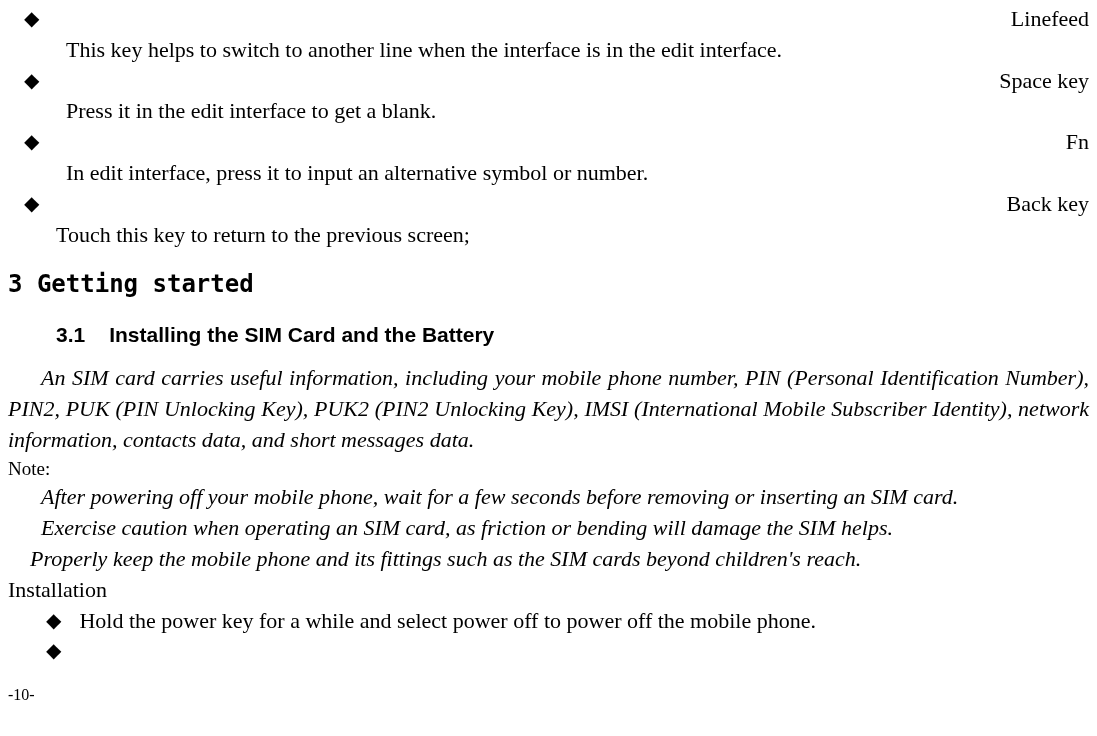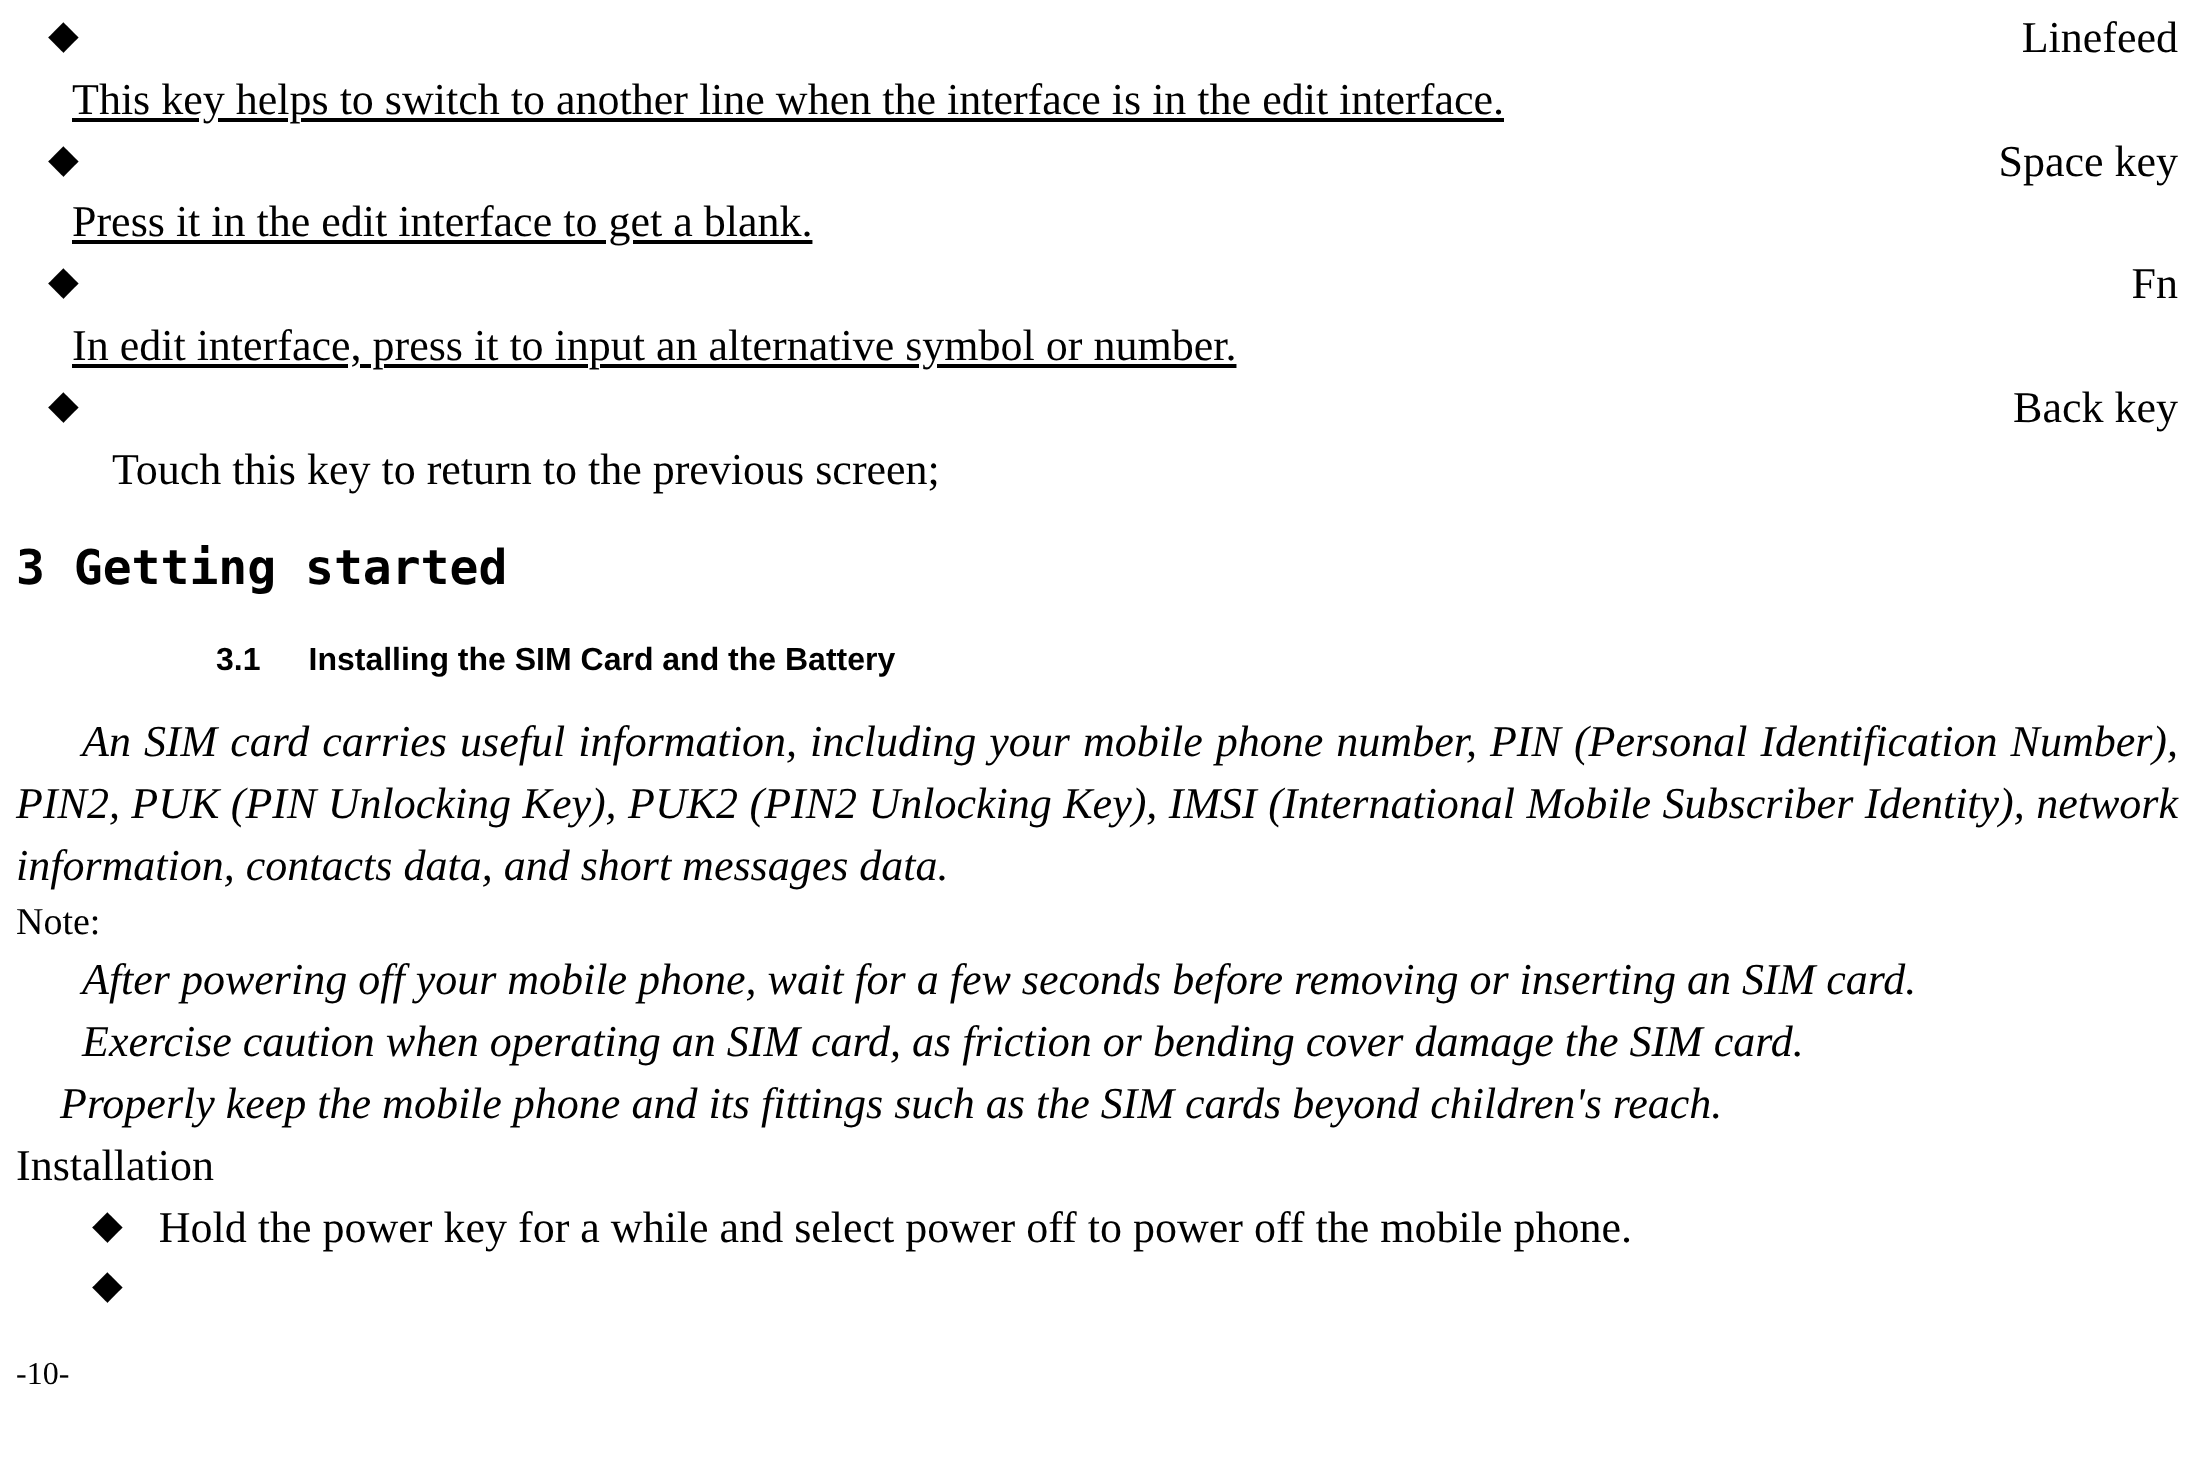--- a/index.html
+++ b/index.html
@@ -19,38 +19,37 @@
     }
     .bullet-item .diamond {
       margin-right: 12px;
       font-size: 20px;
     }
     .bullet-item .text {
       flex: 1;
       text-align: right;
     }
     .sub-text {
-      margin-left: 28px;
-      text-decoration: underline;
+      margin-left: 58px;
     }
     .sub-text-indent {
       margin-left: 48px;
     }
     .section-title {
       text-align: left;
       font-family: "SimHei", "MS Gothic", monospace;
       font-weight: bold;
       font-size: 24px;
       margin: 18px 0;
     }
     .subsection {
       font-family: Arial, sans-serif;
       font-weight: bold;
-      font-size: 16px;
-      margin-left: 100px;
+      font-size: 21px;
+      margin-left: 48px;
       margin-top: 18px;
       margin-bottom: 14px;
     }
     .subsection .num {
       margin-right: 24px;
     }
     .body-para {
       text-align: justify;
       text-justify: inter-word;
       margin: 0;
@@ -116,21 +115,21 @@
 
 <div class="subsection">
   <span class="num">3.1</span><span>Installing the SIM Card and the Battery</span>
 </div>
 
 <p class="body-para body-para-indent">An SIM card carries useful information, including your mobile phone number, PIN (Personal Identification Number), PIN2, PUK (PIN Unlocking Key), PUK2 (PIN2 Unlocking Key), IMSI (International Mobile Subscriber Identity), network information, contacts data, and short messages data.</p>
 
 <div class="note-label">Note:</div>
 
 <div class="italic note-line">After powering off your mobile phone, wait for a few seconds before removing or inserting an SIM card.</div>
-<div class="italic note-line">Exercise caution when operating an SIM card, as friction or bending cover damage the SIM card.</div>
+<div class="italic note-line">Exercise caution when operating an SIM card, as friction or bending will damage the SIM helps.</div>
 <div class="italic note-line-2">Properly keep the mobile phone and its fittings such as the SIM cards beyond children's reach.</div>
 
 <div>Installation</div>
 
 <div class="installation-bullet">
   <span class="diamond">◆</span>
   <span>Hold the power key for a while and select power off to power off the mobile phone.</span>
 </div>
 <div class="installation-bullet">
   <span class="diamond">◆</span>

